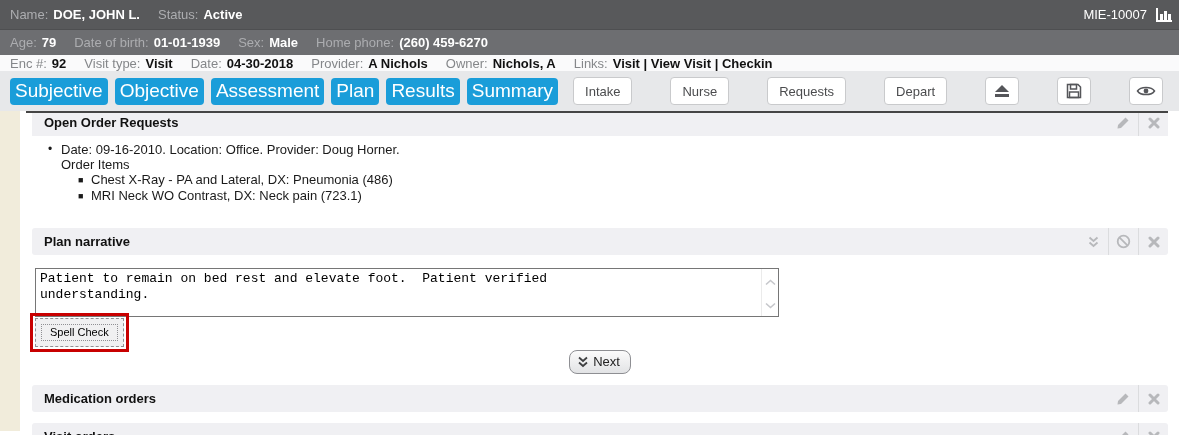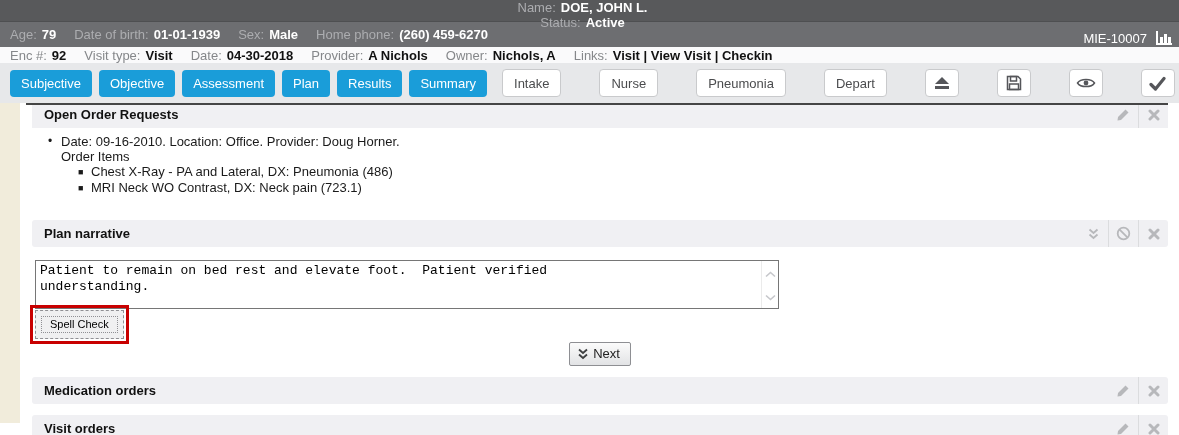--- a/index.html
+++ b/index.html
@@ -4,24 +4,23 @@
 <style>
   * { box-sizing: border-box; }
   html,body { margin:0; padding:0; }
   body {
     width:1179px; height:435px; overflow:hidden;
     font-family:"Liberation Sans", sans-serif; background:#fff;
     -webkit-font-smoothing:antialiased;
   }
   
   .row1 {
-    height:22px; background:#58595B; color:#fff;
+    height:30px; background:#58595B; color:#fff;
     display:flex; align-items:center; padding:0 6px 0 10px; font-size:13px;
     border-bottom:1px solid #4E4F51;
-    flex-direction:column;
   }
   .row2 {
     height:25px; background:#6D6E71; color:#fff;
     display:flex; align-items:center; padding:0 10px; font-size:13px;
   }
   .row3 {
     height:16px; background:#FAFAFB; color:#1A1A1A;
     display:flex; align-items:center; padding:0 10px; font-size:13px;
   }
   .pair { display:flex; align-items:center; margin-right:18px; white-space:nowrap; }
@@ -32,21 +31,21 @@
   .bar-right { margin-left:auto; display:flex; align-items:center; gap:8px; }
   .chart-id { font-size:13px; color:#fff; }
 
   
   .toolbar {
     height:40px; background:#E7E8EA; display:flex; align-items:center;
     padding:0 7px 0 10px;
   }
   .btn-blue {
     background:#1A9DD9; color:#fff; border:none; border-radius:4px;
-    font-size:13px; font-family:inherit; height:27px; padding:0 11px;
+    font-size:19px; font-family:inherit; height:27px; padding:0 5px;
     margin-right:7px; cursor:pointer;
   }
   .tb-right { margin-left:auto; display:flex; align-items:center;gap:30px; }
   .btn-white {
     background:#fff; border:1px solid #C9CACC; border-radius:4px;
     color:#4B4C4E; font-size:13px; font-family:inherit; height:28px;
     padding:0 11px; margin-left:8px; cursor:pointer;
   }
   .btn-icon {
     background:#fff; border:1px solid #C9CACC; border-radius:4px;
@@ -111,21 +110,21 @@
   }
   .btn-spell {
     background:#F0F0F1; border:1px dashed #909094; padding:5px;
     font-size:11px; font-family:inherit; color:#000; cursor:pointer; display:block;
   }
   .btn-spell span { display:block; border:1px dotted #909094; padding:1px 8px 2px; }
 
   .next-row { text-align:center; margin-top:-6px; }
   .btn-next {
     background:linear-gradient(#FBFBFB,#E2E3E5); border:1px solid #8E8F93;
-    border-radius:2px; font-size:13px; font-family:inherit; color:#222;
+    border-radius:8px; font-size:13px; font-family:inherit; color:#222;
     padding:3px 10px 4px 7px; cursor:pointer;
     display:inline-flex; align-items:center; gap:4px;
   }
   .mt11 { margin-top:11px; }
 </style>
 </head>
 <body>
 
 <div class="row1">
   <div class="pair">
@@ -200,21 +199,21 @@
   <button class="btn-blue">Subjective</button>
   <button class="btn-blue">Objective</button>
   <button class="btn-blue">Assessment</button>
   <button class="btn-blue">Plan</button>
   <button class="btn-blue">Results</button>
   <button class="btn-blue">Summary</button>
 
   <div class="tb-right">
     <button class="btn-white">Intake</button>
     <button class="btn-white">Nurse</button>
-    <button class="btn-white">Pneumonia</button>
+    <button class="btn-white">Requests</button>
     <button class="btn-white">Depart</button>
 
     <button class="btn-icon">
       <span style="display:flex;">
         <svg width="18" height="16" viewBox="0 0 18 16">
           <polygon points="9,2 16,9 2,9" fill="#55565A"></polygon>
           <rect x="2" y="11" width="14" height="3" fill="#55565A"></rect>
         </svg>
       </span>
     </button>

